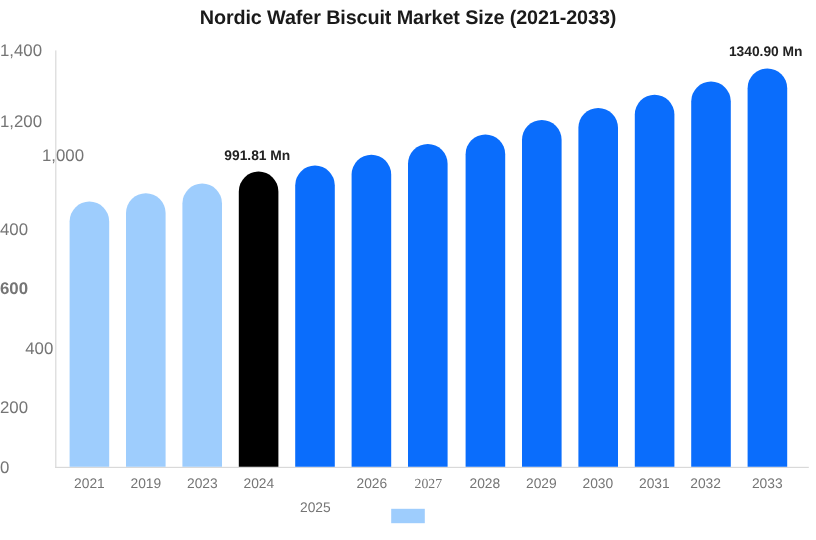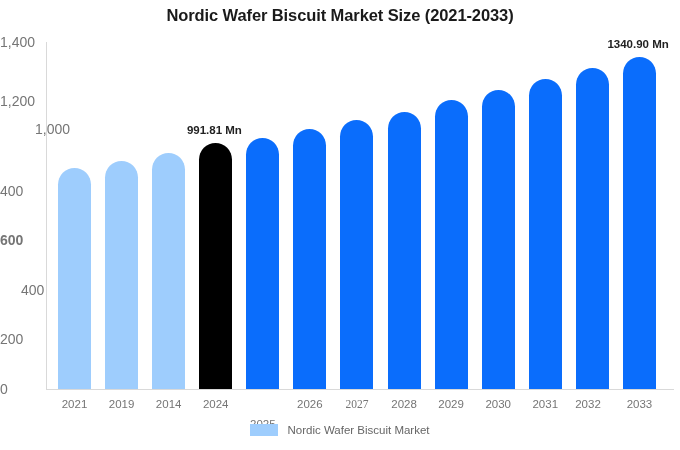--- a/index.html
+++ b/index.html
@@ -132,36 +132,35 @@
       <div class="bar fcast" title="2029: 1165" style="left: 388.615px; height: 288.754px; background: rgb(10, 109, 252);"></div>
       <div class="bar fcast" title="2030: 1205" style="left: 435.692px; height: 298.668px; background: rgb(10, 109, 252);"></div>
       <div class="bar fcast" title="2031: 1250" style="left: 482.769px; height: 309.821px; background: rgb(10, 109, 252);"></div>
       <div class="bar fcast" title="2032: 1294" style="left: 529.846px; height: 320.727px; background: rgb(10, 109, 252);"></div>
       <div class="bar fcast" title="2033: 1340.9" style="left: 576.923px; height: 332.352px; background: rgb(10, 109, 252);"></div>
     </div>
 
   <div id="xtick-wrap">
       <div class="xtick-label" style="left: 44.5px;">2021</div>
       <div class="xtick-label" style="left: 91.5769px;">2019</div>
-      <div class="xtick-label" style="left: 138.654px;">2014</div>
+      <div class="xtick-label" style="left: 138.654px;">2023</div>
       <div class="xtick-label" style="left: 185.731px;">2024</div>
       <div class="xtick-label" style="left: 232.808px; margin-top: 20px;">2025</div>
       <div class="xtick-label" style="left: 279.885px;">2026</div>
       <div class="xtick-label" style="left: 326.962px; font-family: Liberation Serif, serif;">2027</div>
       <div class="xtick-label" style="left: 374.038px;">2028</div>
       <div class="xtick-label" style="left: 421.115px;">2029</div>
       <div class="xtick-label" style="left: 468.192px;">2030</div>
       <div class="xtick-label" style="left: 515.269px;">2031</div>
       <div class="xtick-label" style="left: 558px;">2032</div>
       <div class="xtick-label" style="left: 609.423px;">2033</div>
     </div>
 
   <div id="annotation-wrap">
       <div class="point-label" style="left: 186.931px; top: 124.173px;">991.81 Mn</div>
       <div class="point-label" style="left: 607.423px; top: 37.6484px;">1340.90 Mn</div>
     </div>
 
   <div class="legend">
     <span class="legend-swatch"></span>
-    <span class="legend-text">Nordic Wafer Biscuit Market</span>
   </div>
 
 </div>
 
 </body></html>

